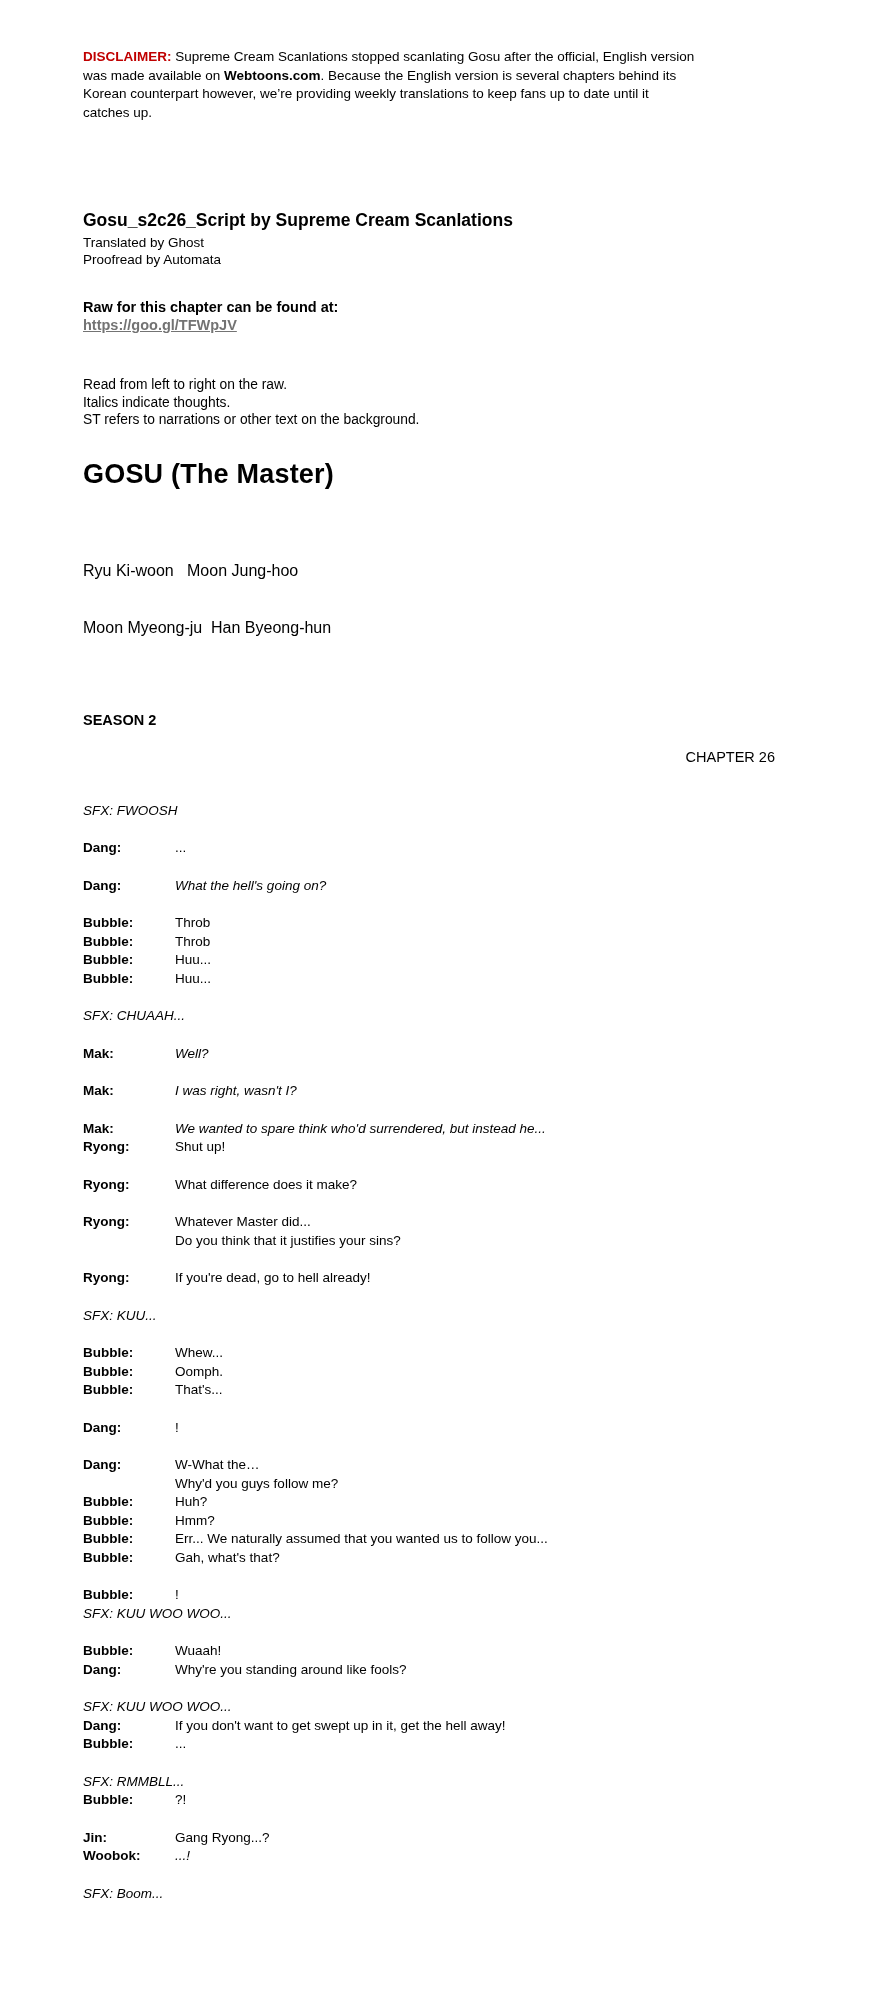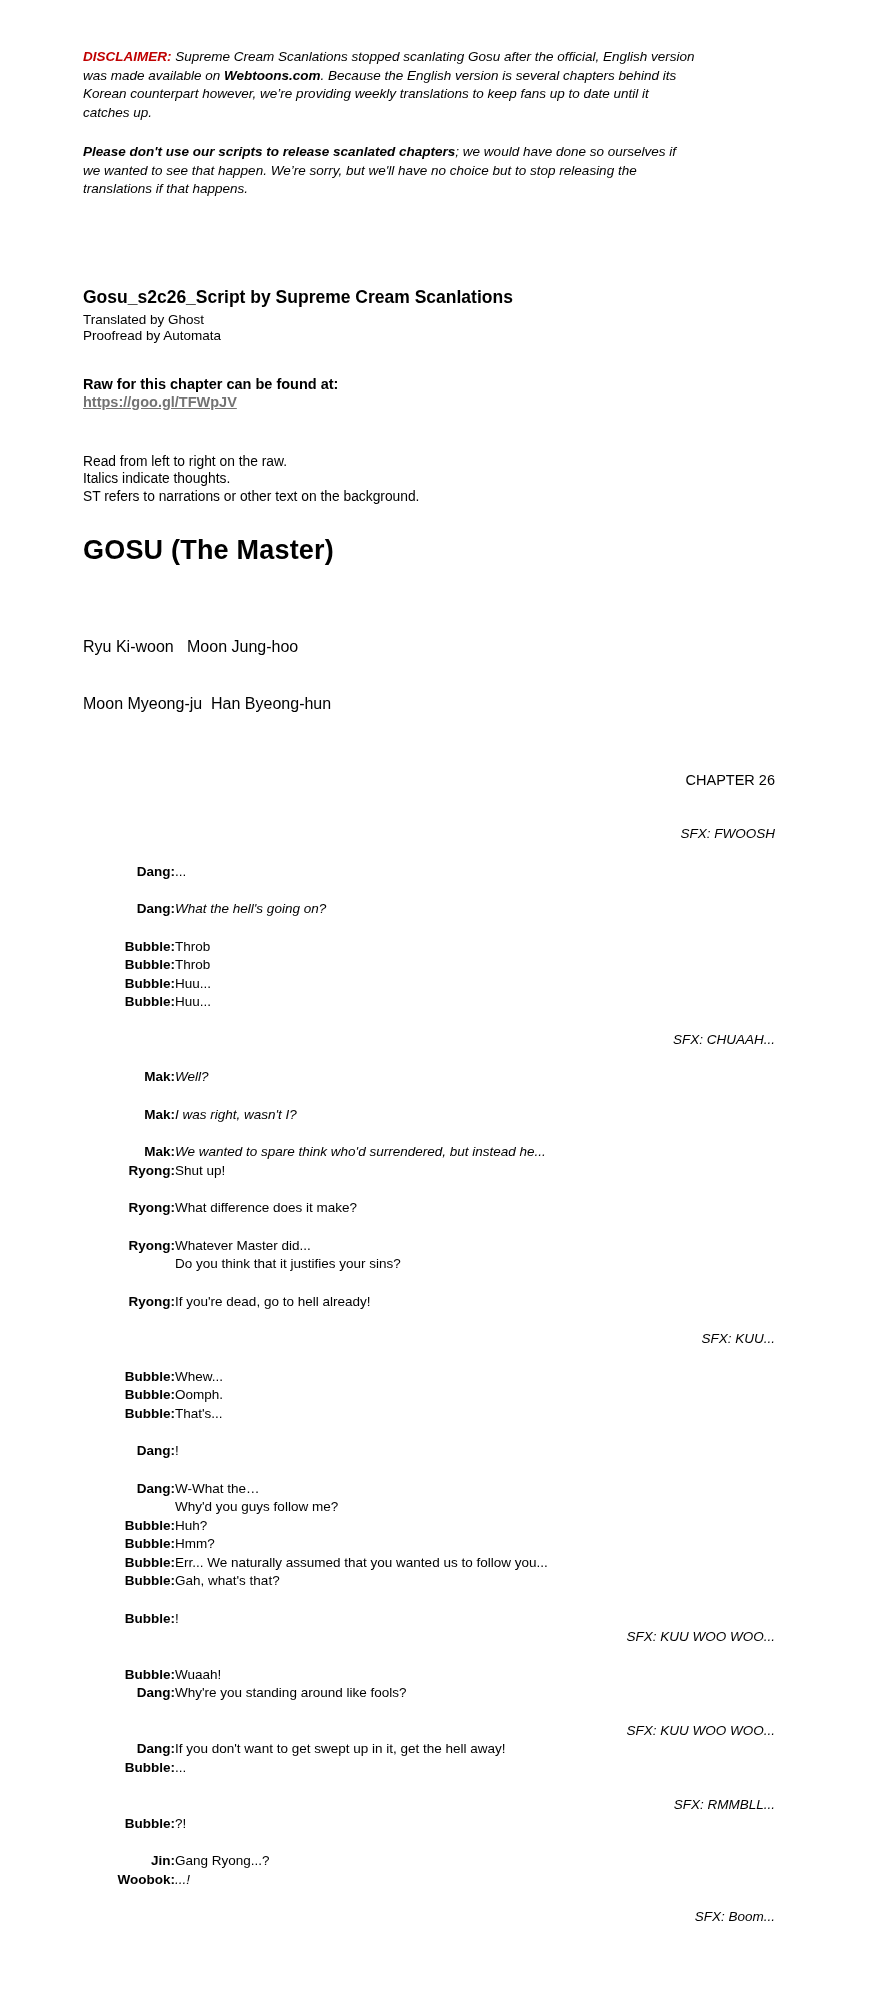--- a/index.html
+++ b/index.html
@@ -10,21 +10,20 @@
     color: #000;
     -webkit-font-smoothing: antialiased;
   }
   .page {
     padding: 48px 95px 40px 83px;
     box-sizing: border-box;
     width: 870px;
   }
   
   .disclaimer {
-    font-style: italic;
     font-size: 13.5px;
     line-height: 18.5px;
     max-width: 612px;
   }
   .disclaimer p { margin: 0; }
   .disclaimer .p1 { margin-bottom: 21px; }
   .disclaimer-label { font-weight: bold; }
   .bold { font-weight: bold; }
   
   .doc-title {
@@ -53,37 +52,36 @@
   .gosu-title {
     font-size: 27px;
     font-weight: bold;
     margin: 30px 0 0 0;
     letter-spacing: 0.2px;
   }
   .cast { margin-top: 33px; font-size: 16px; line-height: 19px; white-space: pre-wrap; }
   .season { margin-top: 37px; font-size: 14.5px; font-weight: bold; }
   .chapter { margin-top: 21px; font-size: 14.5px; text-align: right; }
   
-  .script { margin-top: 37px; font-size: 13.5px; text-align: right; }
+  .script { margin-top: 37px; font-size: 13.5px; }
   .script-group { margin-bottom: 19px; }
   .script-group:last-child { margin-bottom: 0; }
   .dialogue-row { display: flex; line-height: 18.5px; }
   .speaker { font-weight: bold; width: 92px; flex: 0 0 92px; }
   .dialogue { white-space: pre-wrap; }
   .dialogue.it { font-style: italic; }
   .sfx-line { font-style: italic; line-height: 18.5px; }
 </style>
 </head>
 <body>
 
 <div class="page">
 
   <div class="disclaimer">
     <p class="p1"><span class="disclaimer-label" style="color: rgb(192, 0, 0);">DISCLAIMER:</span><span> Supreme Cream Scanlations stopped scanlating Gosu after the official, English version was made available on </span><span class="bold">Webtoons.com</span><span>. Because the English version is several chapters behind its Korean counterpart however, we’re providing weekly translations to keep fans up to date until it catches up.</span></p>
-    <p class="p2"><span class="bold">Please don't use our scripts to release scanlated chapters</span><span>; we would have done so ourselves if we wanted to see that happen. We’re sorry, but we'll have no choice but to stop releasing the translations if that happens.</span></p>
   </div>
 
   <h1 class="doc-title">Gosu_s2c26_Script by Supreme Cream Scanlations</h1>
   <p class="credit">Translated by Ghost</p>
   <p class="credit">Proofread by Automata</p>
 
   <p class="raw-label">Raw for this chapter can be found at:</p>
   <a class="raw-link" href="#" style="color: #737373;">https://goo.gl/TFWpJV</a>
 
   <div class="notes">
@@ -92,20 +90,21 @@
     <div>ST refers to narrations or other text on the background.</div>
   </div>
 
   <h2 class="gosu-title">GOSU (The Master)</h2>
 
   <div class="cast">
     <div>Ryu Ki-woon   Moon Jung-hoo</div>
     <div>Moon Myeong-ju  Han Byeong-hun</div>
   </div>
 
+  <div class="season">SEASON 2</div>
   <div class="chapter">CHAPTER 26</div>
 
   <div class="script">
       <div class="script-group">
         <div class="sfx-line">SFX: FWOOSH</div>
       </div>
       <div class="script-group">
         <div class="dialogue-row">
           <span class="speaker">Dang:</span>
           <span class="dialogue">...</span>

